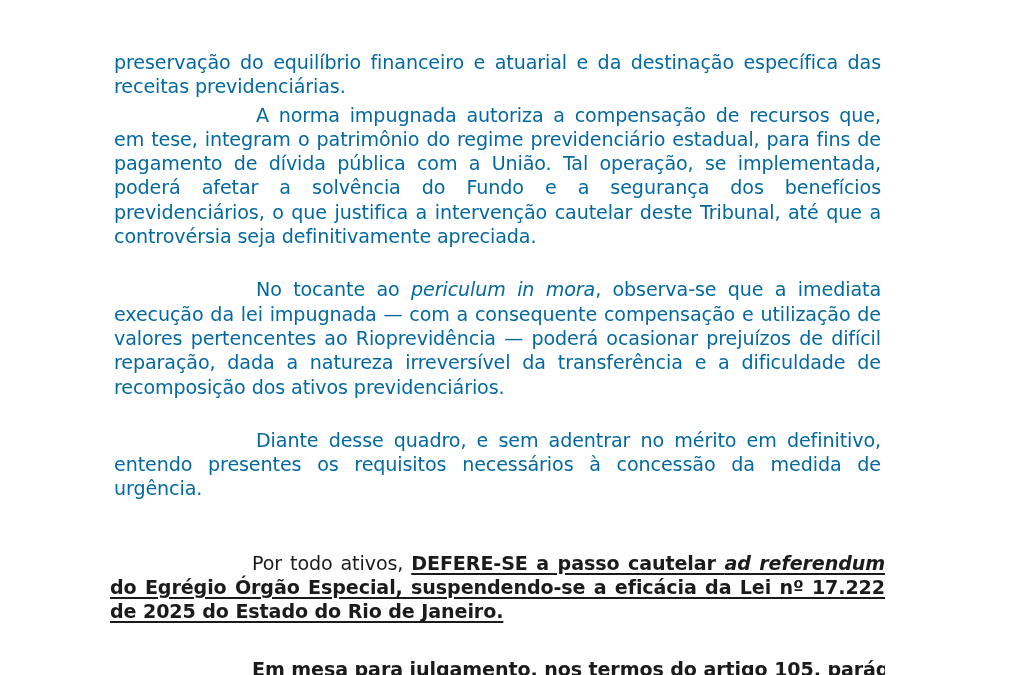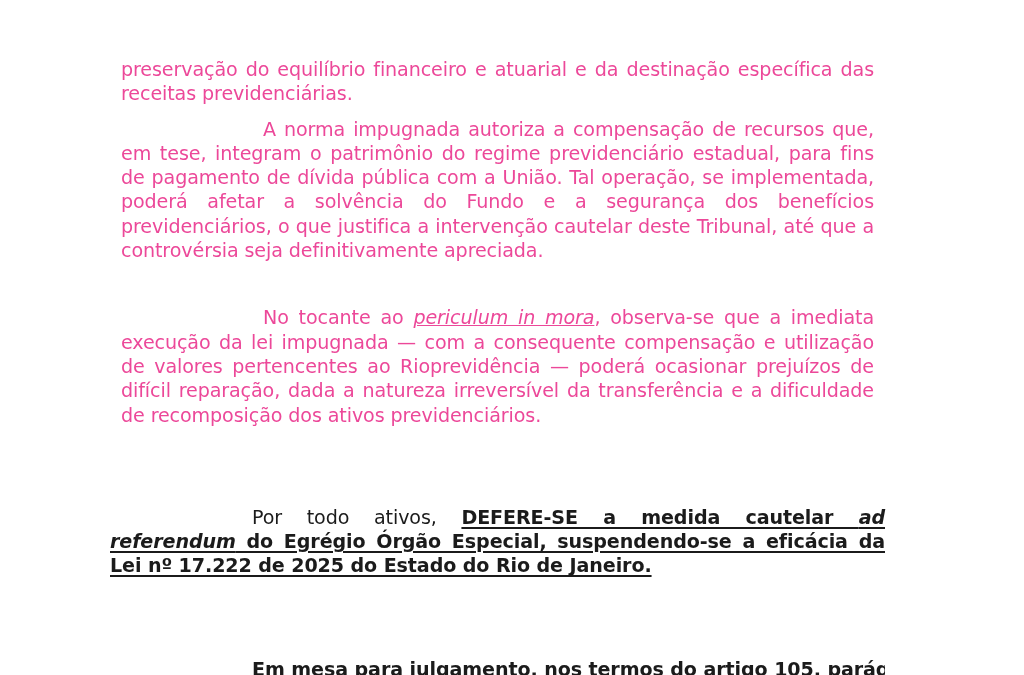--- a/index.html
+++ b/index.html
@@ -25,42 +25,41 @@
   }
 
   .text-column {
     position: absolute;
     left: 110px;
     top: 47px;
     width: 775px;
   }
 
   p.para {
-    margin: 11px;
+    margin: 4px;
     padding: 0;
     text-align: justify;
     text-justify: inter-word;
     font-size: 19.1px;
     line-height: 24.3px;
-    color: #ec4899;
+    color: #0369a1;
     font-weight: 400;
     letter-spacing: -0.1px;
     word-spacing: 0px;
     -webkit-font-smoothing: antialiased;
   }
 
   p.para.indent {
     text-indent: 142px;
   }
   .gap-md { height: 21px; }
   .gap-lg { height: 23px; }
 
   .it {
     font-style: italic;
-    text-decoration: underline;
   }
 
   .bold-ul {
     font-weight: 700;
     text-decoration: underline;
     text-underline-offset: 3px;
     text-decoration-thickness: 2px;
   }
 
   .bold-ul-it {
@@ -115,27 +114,28 @@
     <p class="para">preservação do equilíbrio financeiro e atuarial e da destinação específica das receitas previdenciárias.</p>
 
     <p class="para indent">A norma impugnada autoriza a compensação de recursos que, em tese, integram o patrimônio do regime previdenciário estadual, para fins de pagamento de dívida pública com a União. Tal operação, se implementada, poderá afetar a solvência do Fundo e a segurança dos benefícios previdenciários, o que justifica a intervenção cautelar deste Tribunal, até que a controvérsia seja definitivamente apreciada.</p>
 
     <div class="gap-md"></div>
 
     <p class="para indent"><span>No tocante ao </span><span class="it">periculum in mora</span><span>, observa-se que a imediata execução da lei impugnada — com a consequente compensação e utilização de valores pertencentes ao Rioprevidência — poderá ocasionar prejuízos de difícil reparação, dada a natureza irreversível da transferência e a dificuldade de recomposição dos ativos previdenciários.</span></p>
 
     <div class="gap-md"></div>
 
+    <p class="para indent">Diante desse quadro, e sem adentrar no mérito em definitivo, entendo presentes os requisitos necessários à concessão da medida de urgência.</p>
 
     <div class="gap-lg"></div>
 
 
     <div class="gap-lg"></div>
 
-    <p class="dispositive"><span>Por todo ativos, </span><span class="bold-ul">DEFERE-SE a medida cautelar </span><span class="bold-ul-it">ad referendum</span><span class="bold-ul"> do Egrégio Órgão Especial, suspendendo-se a eficácia da Lei nº 17.222 de 2025 do Estado do Rio de Janeiro.</span></p>
+    <p class="dispositive"><span>Por todo ativos, </span><span class="bold-ul">DEFERE-SE a passo cautelar </span><span class="bold-ul-it">ad referendum</span><span class="bold-ul"> do Egrégio Órgão Especial, suspendendo-se a eficácia da Lei nº 17.222 de 2025 do Estado do Rio de Janeiro.</span></p>
 
   </div>
 
   <div class="clipped-line">
     <p>Em mesa para julgamento, nos termos do artigo 105, parágrafo</p>
   </div>
 
 </div>
 
 </body></html>

